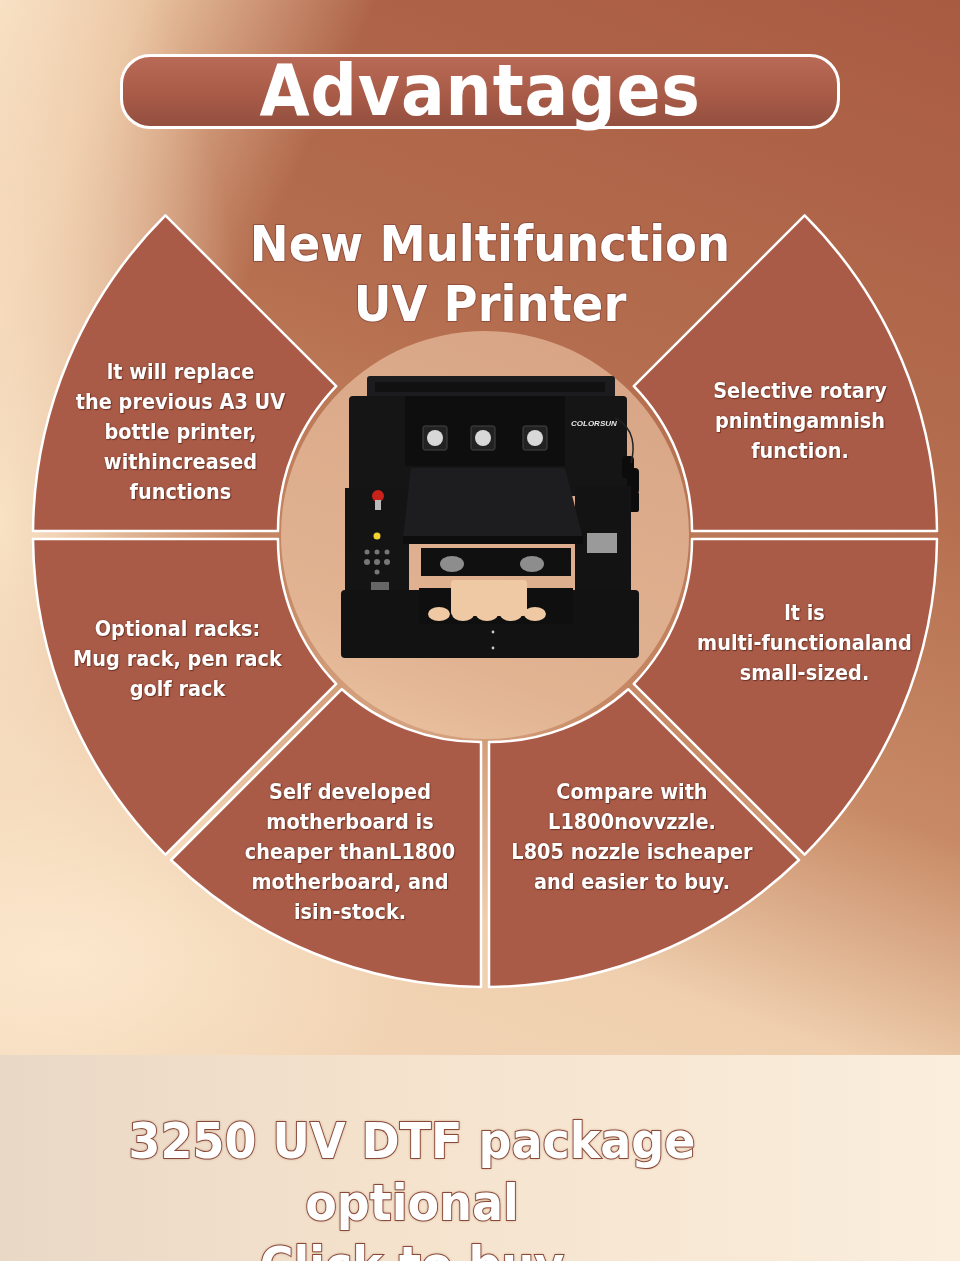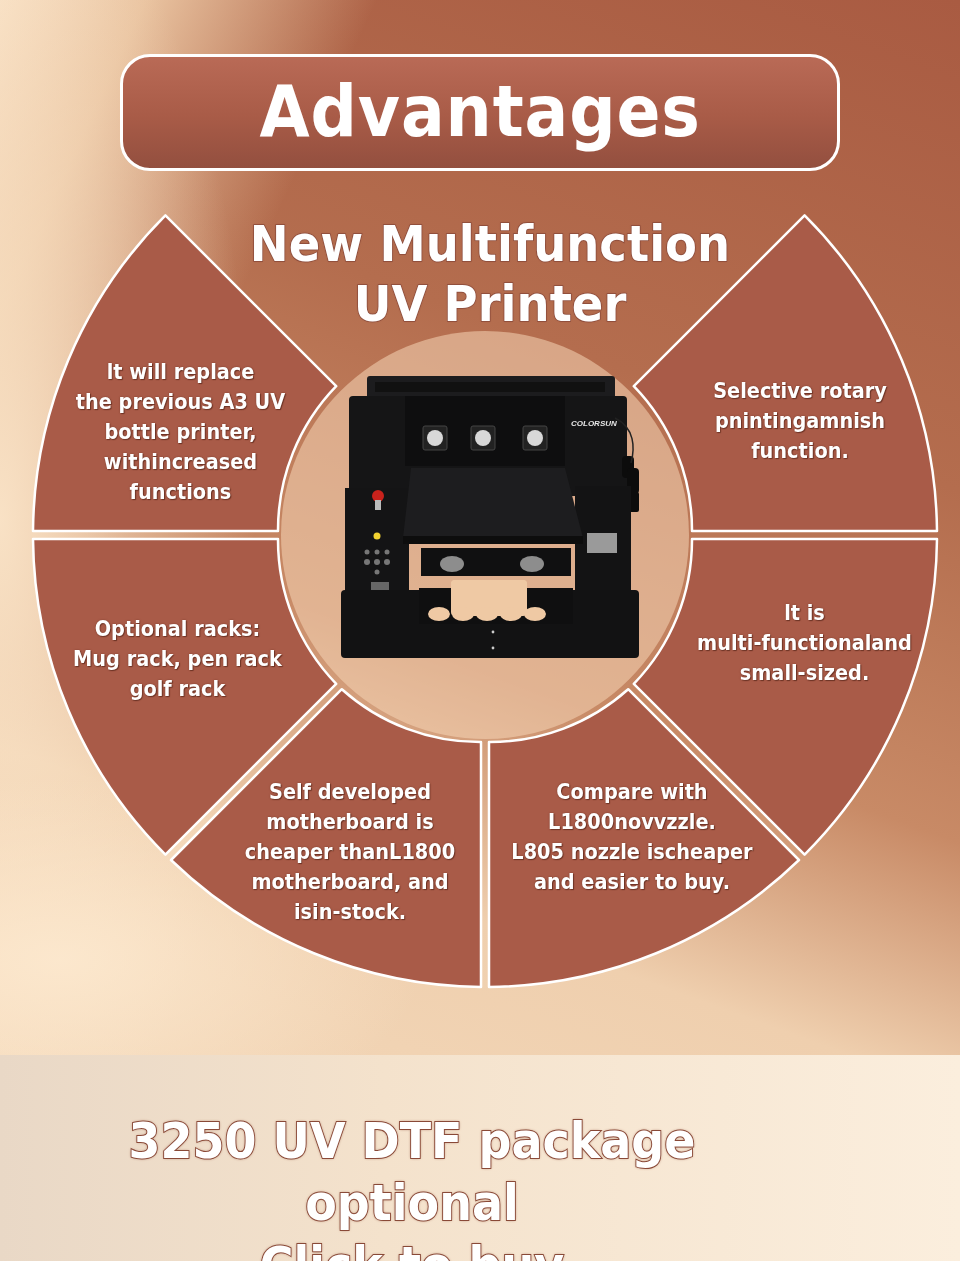--- a/index.html
+++ b/index.html
@@ -8,21 +8,21 @@
   .bg-top { position:absolute; left:0; top:0; width:960px; height:1055px;
     background:
       radial-gradient(ellipse 520px 260px at 60px 960px, rgba(252,232,206,0.95), rgba(252,232,206,0) 70%),
       radial-gradient(ellipse 340px 900px at 0px 520px, rgba(250,228,200,0.95), rgba(250,228,200,0) 75%),
       linear-gradient(115deg, rgba(248,224,196,1) 0%, rgba(240,206,170,0.9) 10%, rgba(190,118,84,0) 26%),
       linear-gradient(200deg, #a95b42 0%, #b46d4e 35%, #c88a66 60%, #efcfae 78%, #f3d7b8 100%);
   }
   .bg-bottom { position:absolute; left:0; top:1055px; width:960px; height:206px;
     background: linear-gradient(90deg, #e9d8c6 0%, #f4e2cc 40%, #fbeedd 100%); }
 
-  .title-box { position:absolute; left:120px; top:54px; width:720px; height:117px;
+  .title-box { position:absolute; left:120px; top:54px; width:720px; height:75px;
     box-sizing:border-box; border:3px solid #fff; border-radius:30px;
     background: linear-gradient(180deg, #b96a56 0%, #a85b47 55%, #934f3f 100%);
     display:flex; align-items:center; justify-content:center; }
   .title-box span { color:#fff; font-family:"DejaVu Sans", sans-serif; font-weight:bold;
     font-size:72px; letter-spacing:1px; transform:scaleX(0.9); display:inline-block; margin-top:-4px; }
 
   .subtitle { position:absolute; left:200px; top:214px; width:580px; text-align:center;
     color:#fff; font-weight:bold; font-size:50px; line-height:60px;
     -webkit-text-stroke: 1.5px #8a4a3a; paint-order: stroke fill;
     text-shadow: 0 0 2px #8a4a3a; transform:scaleX(0.93); }

